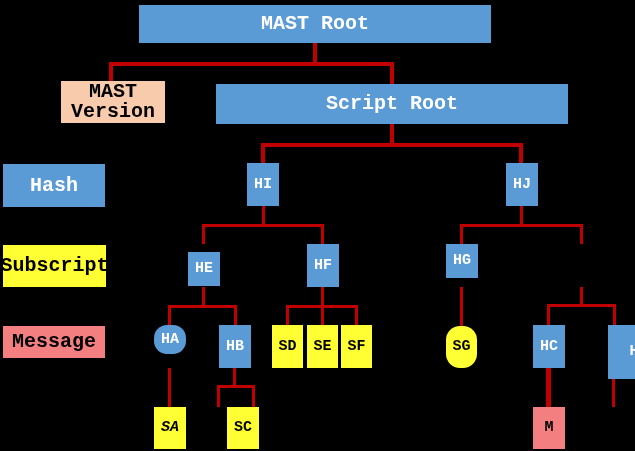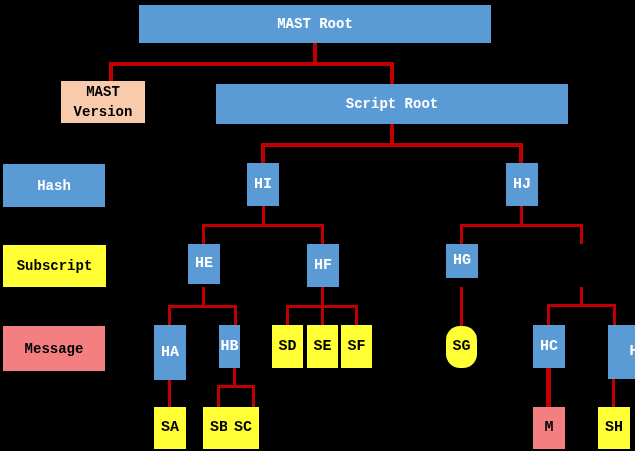--- a/index.html
+++ b/index.html
@@ -19,21 +19,21 @@
     overflow: hidden;
     font-family: "Liberation Mono", "DejaVu Sans Mono", monospace;
   }
   .box {
     position: absolute;
     display: flex;
     align-items: center;
     justify-content: center;
     text-align: center;
     font-weight: bold;
-    font-size: 14px;
+    font-size: 20px;
     line-height: 20px;
     box-sizing: border-box;
   }
   .node { font-size: 15px; }
   .blue   { background: var(--hash-blue); color: #ffffff; }
   .yellow { background: var(--subscript-yellow); color: #000000; }
   .salmon { background: var(--message-salmon); color: #000000; }
   .peach  { background: var(--version-peach); color: #000000; }
   .line { position: absolute; background: var(--connector); }
 </style>
@@ -83,42 +83,40 @@
 
   <div class="line" style="left:233px;top:368px;width:3px;height:20px;"></div>
   <div class="line" style="left:217px;top:385px;width:38px;height:3px;"></div>
   <div class="line" style="left:217px;top:385px;width:3px;height:22px;"></div>
   <div class="line" style="left:252px;top:385px;width:3px;height:22px;"></div>
 
   <div class="line" style="left:546px;top:368px;width:5px;height:39px;"></div>
   <div class="line" style="left:612px;top:368px;width:3px;height:39px;"></div>
 
   <div class="box blue" style="left:139px;top:5px;width:352px;height:38px;">MAST Root</div>
-  <div class="box peach" style="left:61px;top:81px;width:84px;height:42px;padding:0 6px;">MAST Version</div>
+  <div class="box peach" style="left:61px;top:81px;width:104px;height:42px;padding:0 6px;">MAST Version</div>
   <div class="box blue" style="left:216px;top:84px;width:352px;height:40px;">Script Root</div>
 
   <div class="box blue" style="left:3px;top:164px;width:102px;height:43px;">Hash</div>
   <div class="box yellow" style="left:3px;top:245px;width:103px;height:42px;">Subscript</div>
-  <div class="box salmon" style="left:3px;top:326px;width:102px;height:45px;">Message</div>
+  <div class="box salmon" style="left:3px;top:326px;width:102px;height:32px;">Message</div>
 
   <div class="box blue node" style="left:247px;top:163px;width:32px;height:43px;">HI</div>
   <div class="box blue node" style="left:506px;top:163px;width:32px;height:43px;">HJ</div>
 
-  <div class="box blue node" style="left:188px;top:244px;width:32px;height:40px;">HE</div>
+  <div class="box blue node" style="left:188px;top:252px;width:32px;height:34px;">HE</div>
   <div class="box blue node" style="left:307px;top:244px;width:32px;height:43px;">HF</div>
   <div class="box blue node" style="left:446px;top:244px;width:32px;height:34px;">HG</div>
 
-  <div class="box blue node" style="left:154px;top:325px;width:32px;height:55px;">HA</div>
-  <div class="box blue node" style="left:219px;top:325px;width:21px;height:43px;">HB</div>
+  <div class="box blue node" style="left:154px;top:325px;width:32px;height:29px;border-radius:13px;">HA</div>
+  <div class="box blue node" style="left:219px;top:325px;width:32px;height:43px;">HB</div>
   <div class="box yellow node" style="left:272px;top:325px;width:31px;height:43px;">SD</div>
   <div class="box yellow node" style="left:307px;top:325px;width:31px;height:43px;">SE</div>
   <div class="box yellow node" style="left:341px;top:325px;width:31px;height:43px;">SF</div>
   <div class="box yellow node" style="left:446px;top:326px;width:31px;height:42px;border-radius:14px;">SG</div>
   <div class="box blue node" style="left:533px;top:325px;width:32px;height:43px;">HC</div>
   <div class="box blue node" style="left:608px;top:325px;width:32px;height:54px;padding-left:29px;">HD</div>
 
-  <div class="box yellow node" style="left:154px;top:407px;width:32px;height:42px;">SA</div>
-  <div class="box yellow node" style="left:203px;top:407px;width:32px;height:42px;">SB</div>
+  <div class="box yellow node" style="left:154px;top:407px;width:32px;height:42px;font-style:italic;">SA</div>
   <div class="box yellow node" style="left:227px;top:407px;width:32px;height:42px;">SC</div>
   <div class="box salmon node" style="left:533px;top:407px;width:32px;height:42px;">M</div>
-  <div class="box yellow node" style="left:598px;top:407px;width:32px;height:42px;">SH</div>
 
 </div>
 
 </body></html>

